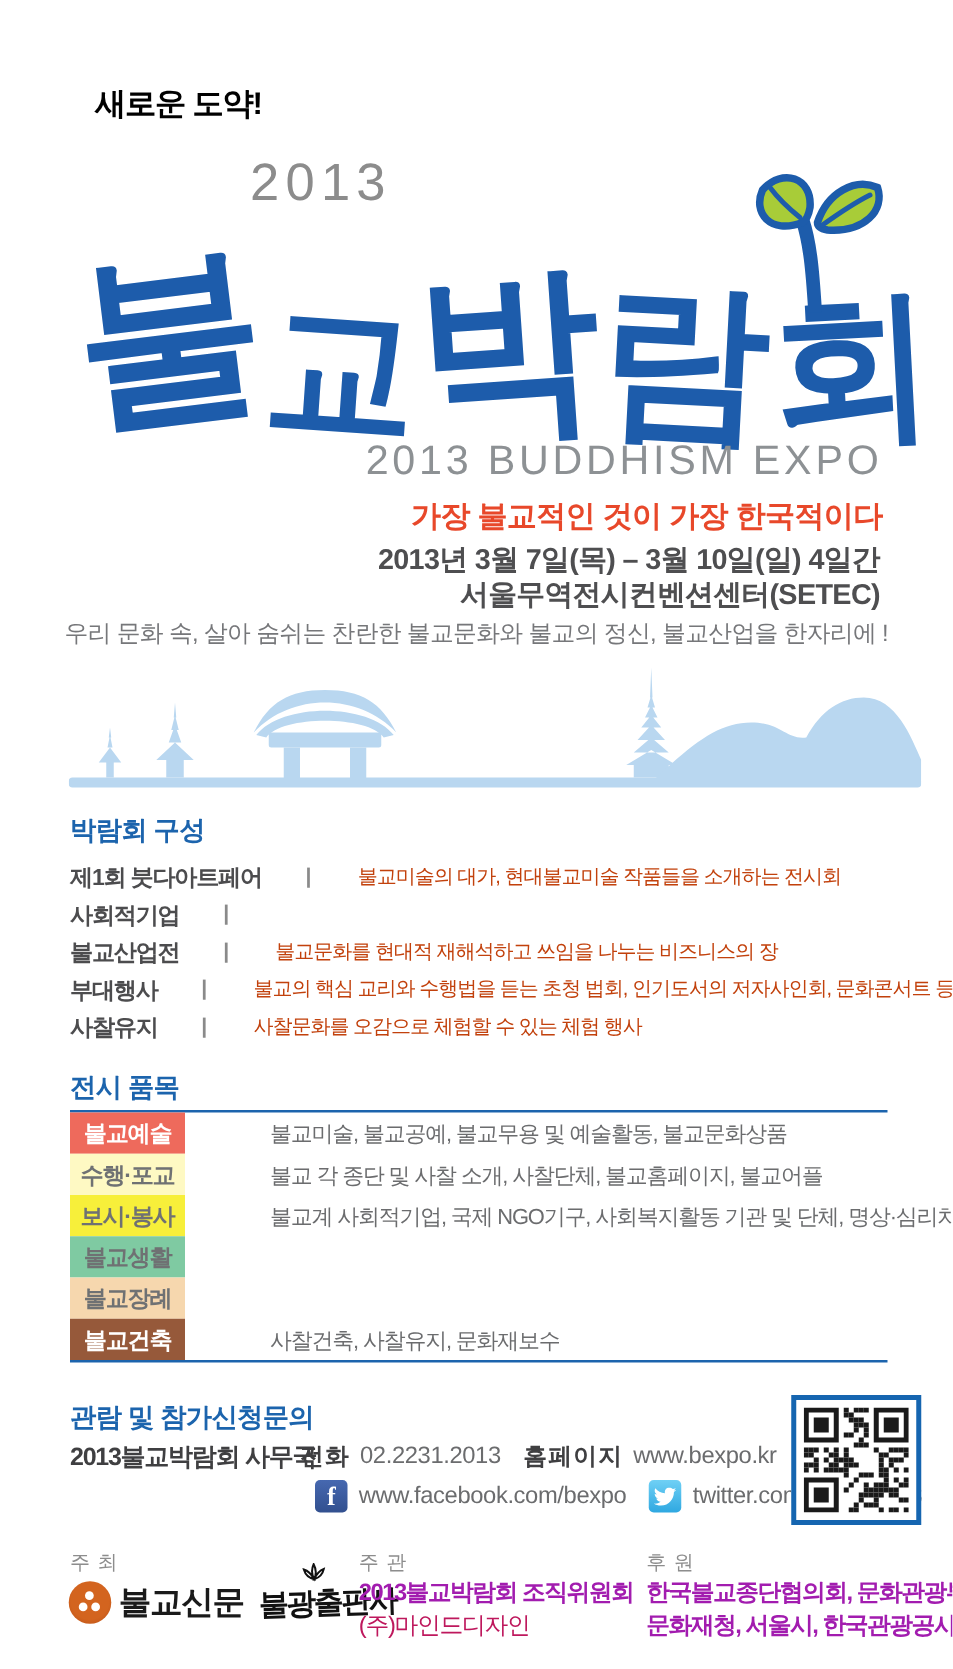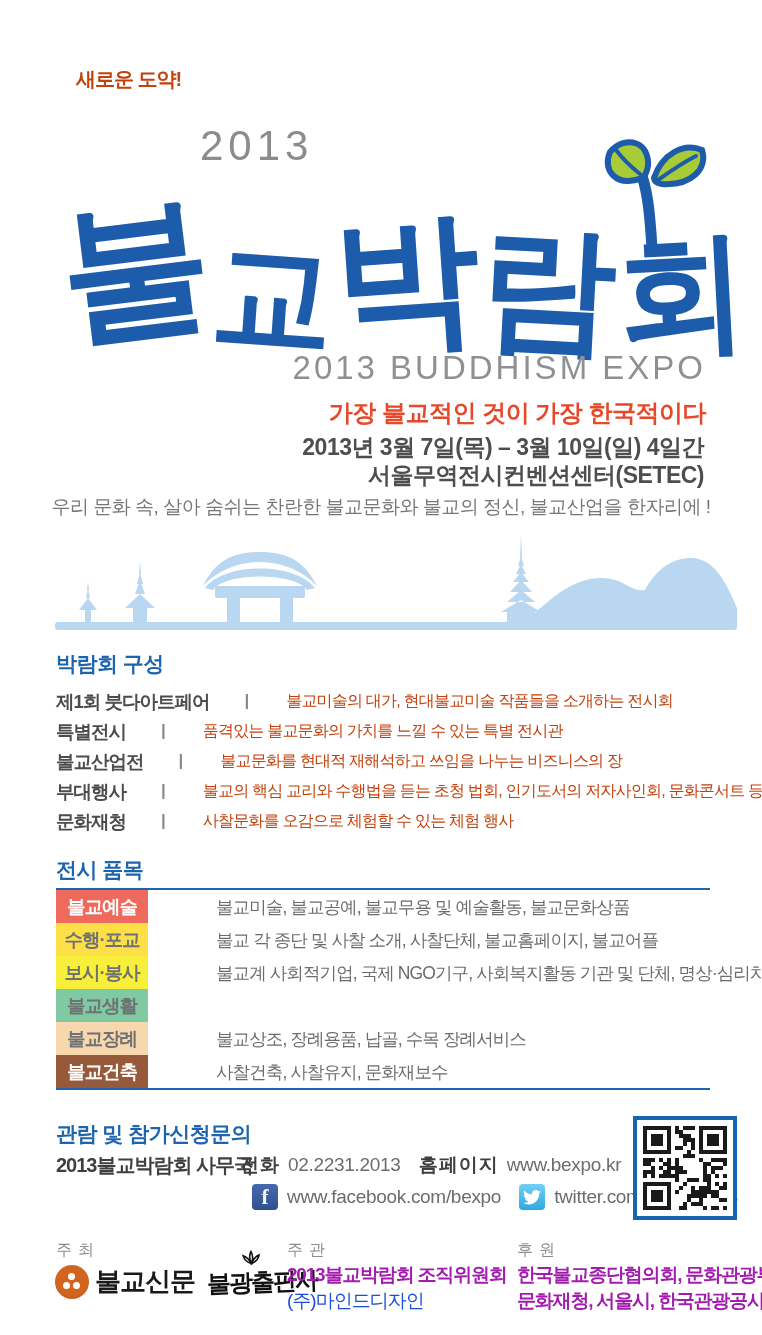--- a/index.html
+++ b/index.html
@@ -1,20 +1,20 @@
 <!DOCTYPE html>
 <html><head>
 <meta charset="utf-8">
 <style>
   * { margin:0; padding:0; box-sizing:border-box; }
   body { background:#ffffff; font-family:"Liberation Sans","DejaVu Sans",sans-serif; }
   .page { position:relative; width:762px; height:1335px; background:#ffffff; overflow:hidden; margin:0 auto; }
 
   
-  .tagline-top { position:absolute; top:66px; left:76px; font-size:20px; font-weight:bold; color:#c2410c; letter-spacing:-1px; }
+  .tagline-top { position:absolute; top:66px; left:76px; font-size:25px; font-weight:bold; color:#000000; letter-spacing:-1px; }
   .year { position:absolute; top:122px; left:200px; font-size:42px; color:#8c8c8c; letter-spacing:5px; }
   .calli { position:absolute; top:128px; left:62px; width:650px; height:225px; display:flex; align-items:flex-end; color:#1d5cab; font-weight:bold; }
   .calli span { line-height:0.95; display:inline-block; }
   .c0 { font-size:150px; transform:rotate(-7deg) translateY(-14px); }
   .c1 { font-size:122px; transform:rotate(4deg) translateY(2px); }
   .c2 { font-size:146px; transform:rotate(-4deg) translateY(-2px); }
   .c3 { font-size:136px; transform:rotate(3deg) translateY(0px); }
   .c4 { font-size:132px; transform:rotate(-3deg) translateY(2px); }
   .leaves { position:absolute; top:132px; right:48px; width:118px; height:118px; }
   .title-en { position:absolute; top:349px; right:56px; font-size:33px; color:#8d9194; letter-spacing:3px; white-space:nowrap; }
@@ -58,21 +58,21 @@
   .foot-host { position:absolute; top:1264px; left:55px; display:flex; align-items:center; }
   .np-circle { width:34px; height:34px; border-radius:50%; background:radial-gradient(circle at 50% 45%, #d3641f 60%, #b34d15); position:relative; margin-right:6px; }
   .np-circle i { position:absolute; width:7px; height:7px; background:#fff; border-radius:50%; }
   .np-circle i:nth-child(1){ top:8px; left:13px; } .np-circle i:nth-child(2){ top:17px; left:8px; } .np-circle i:nth-child(3){ top:17px; left:18px; }
   .np-text { font-size:26px; font-weight:bold; color:#1a1a1a; letter-spacing:-1px; margin-right:12px; }
   .bk-logo { position:relative; font-size:24px; font-weight:bold; color:#111; letter-spacing:-2px; transform:rotate(-2deg); font-family:"Liberation Serif","DejaVu Serif",serif; }
   .bk-crown { position:absolute; top:-16px; left:34px; width:22px; height:16px; }
   .foot-col { position:absolute; width:230px; }
   .fc2 { top:1262px; left:287px; } .fc3 { top:1262px; left:517px; }
   .foot-line-b { font-size:19px; font-weight:bold; color:#a21caf; letter-spacing:-1.2px; line-height:26px; white-space:nowrap; }
-  .foot-line { font-size:19px; color:#1d4ed8; letter-spacing:-1px; line-height:26px; white-space:nowrap; }
+  .foot-line { font-size:19px; color:#be185d; letter-spacing:-1px; line-height:26px; white-space:nowrap; }
 </style>
 </head>
 <body>
 
 <div class="page">
 
   <div class="tagline-top">새로운 도약!</div>
   <div class="year">2013</div>
   <div class="calli">
       <span class="c0">불</span>
@@ -117,61 +117,59 @@
   </svg>
 
   <div class="sec-h sec1-h">박람회 구성</div>
   <div class="comp-list">
     <div class="comp-row">
       <span class="comp-label">제1회 붓다아트페어</span>
       <span class="comp-bar">|</span>
       <span class="comp-desc">불교미술의 대가, 현대불교미술 작품들을 소개하는 전시회</span>
     </div>
     <div class="comp-row">
-      <span class="comp-label">특별전시</span>
-      <span class="comp-bar">|</span>
-      <span class="comp-desc">품격있는 불교문화의 가치를 느낄 수 있는 특별 전시관</span>
+      <span class="comp-label">사회적기업</span>
+      <span class="comp-bar">|</span>
     </div>
     <div class="comp-row">
       <span class="comp-label">불교산업전</span>
       <span class="comp-bar">|</span>
       <span class="comp-desc">불교문화를 현대적 재해석하고 쓰임을 나누는 비즈니스의 장</span>
     </div>
     <div class="comp-row">
       <span class="comp-label">부대행사</span>
       <span class="comp-bar">|</span>
       <span class="comp-desc">불교의 핵심 교리와 수행법을 듣는 초청 법회, 인기도서의 저자사인회, 문화콘서트 등</span>
     </div>
     <div class="comp-row">
-      <span class="comp-label">문화재청</span>
+      <span class="comp-label">사찰유지</span>
       <span class="comp-bar">|</span>
       <span class="comp-desc">사찰문화를 오감으로 체험할 수 있는 체험 행사</span>
     </div>
   </div>
 
   <div class="sec-h sec2-h">전시 품목</div>
   <div class="items-table">
     <div class="it-row">
       <div class="it-label" style="background: rgb(238, 106, 92); color: rgb(255, 255, 255);">불교예술</div>
       <div class="it-desc">불교미술, 불교공예, 불교무용 및 예술활동, 불교문화상품</div>
     </div>
     <div class="it-row">
-      <div class="it-label" style="background: #fde047; color: rgb(111, 113, 115);">수행·포교</div>
+      <div class="it-label" style="background: #fef9c3; color: rgb(111, 113, 115);">수행·포교</div>
       <div class="it-desc">불교 각 종단 및 사찰 소개, 사찰단체, 불교홈페이지, 불교어플</div>
     </div>
     <div class="it-row">
       <div class="it-label" style="background: rgb(247, 239, 58); color: rgb(111, 113, 115);">보시·봉사</div>
       <div class="it-desc">불교계 사회적기업, 국제 NGO기구, 사회복지활동 기관 및 단체, 명상·심리치료단체 및 기관</div>
     </div>
     <div class="it-row">
       <div class="it-label" style="background: rgb(127, 202, 162); color: rgb(111, 113, 115);">불교생활</div>
     </div>
     <div class="it-row">
       <div class="it-label" style="background: rgb(246, 215, 174); color: rgb(111, 113, 115);">불교장례</div>
-      <div class="it-desc">불교상조, 장례용품, 납골, 수목 장례서비스</div>
     </div>
     <div class="it-row">
       <div class="it-label" style="background: rgb(150, 89, 58); color: rgb(255, 255, 255);">불교건축</div>
       <div class="it-desc">사찰건축, 사찰유지, 문화재보수</div>
     </div>
   </div>
 
   <div class="sec-h sec3-h">관람 및 참가신청문의</div>
   <div class="contact-office">2013불교박람회 사무국</div>
   <div class="contact-row1">

